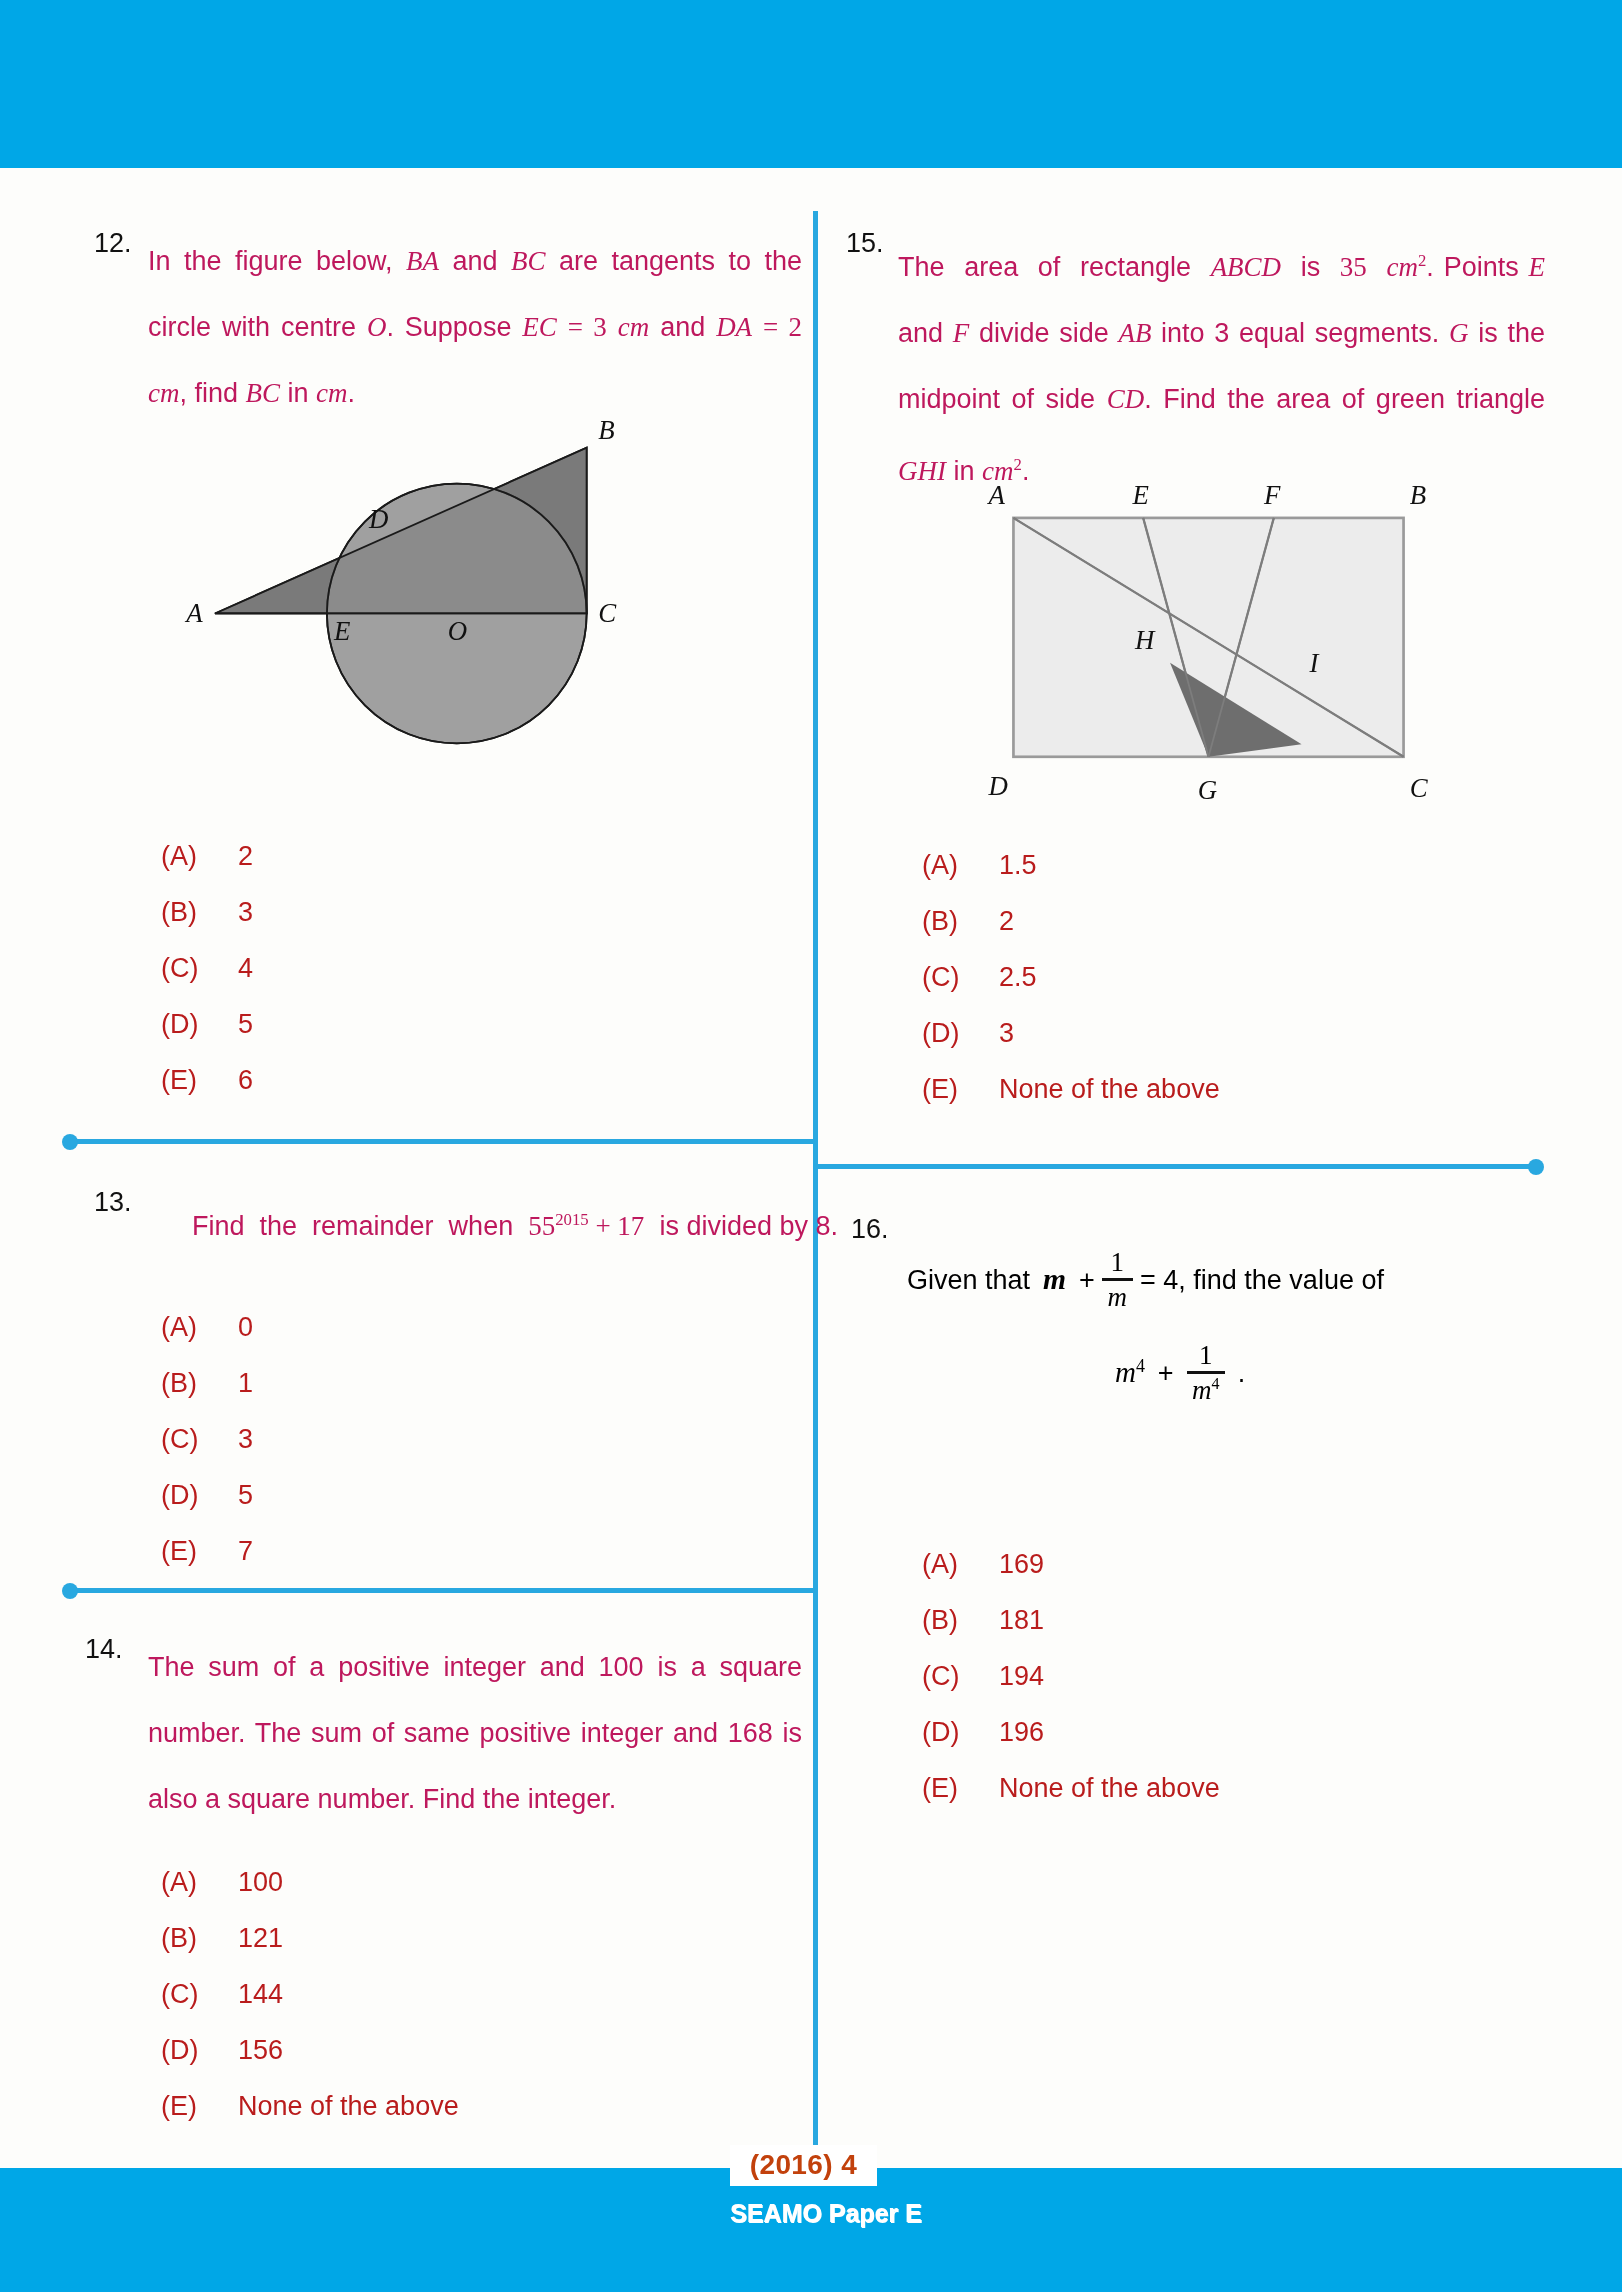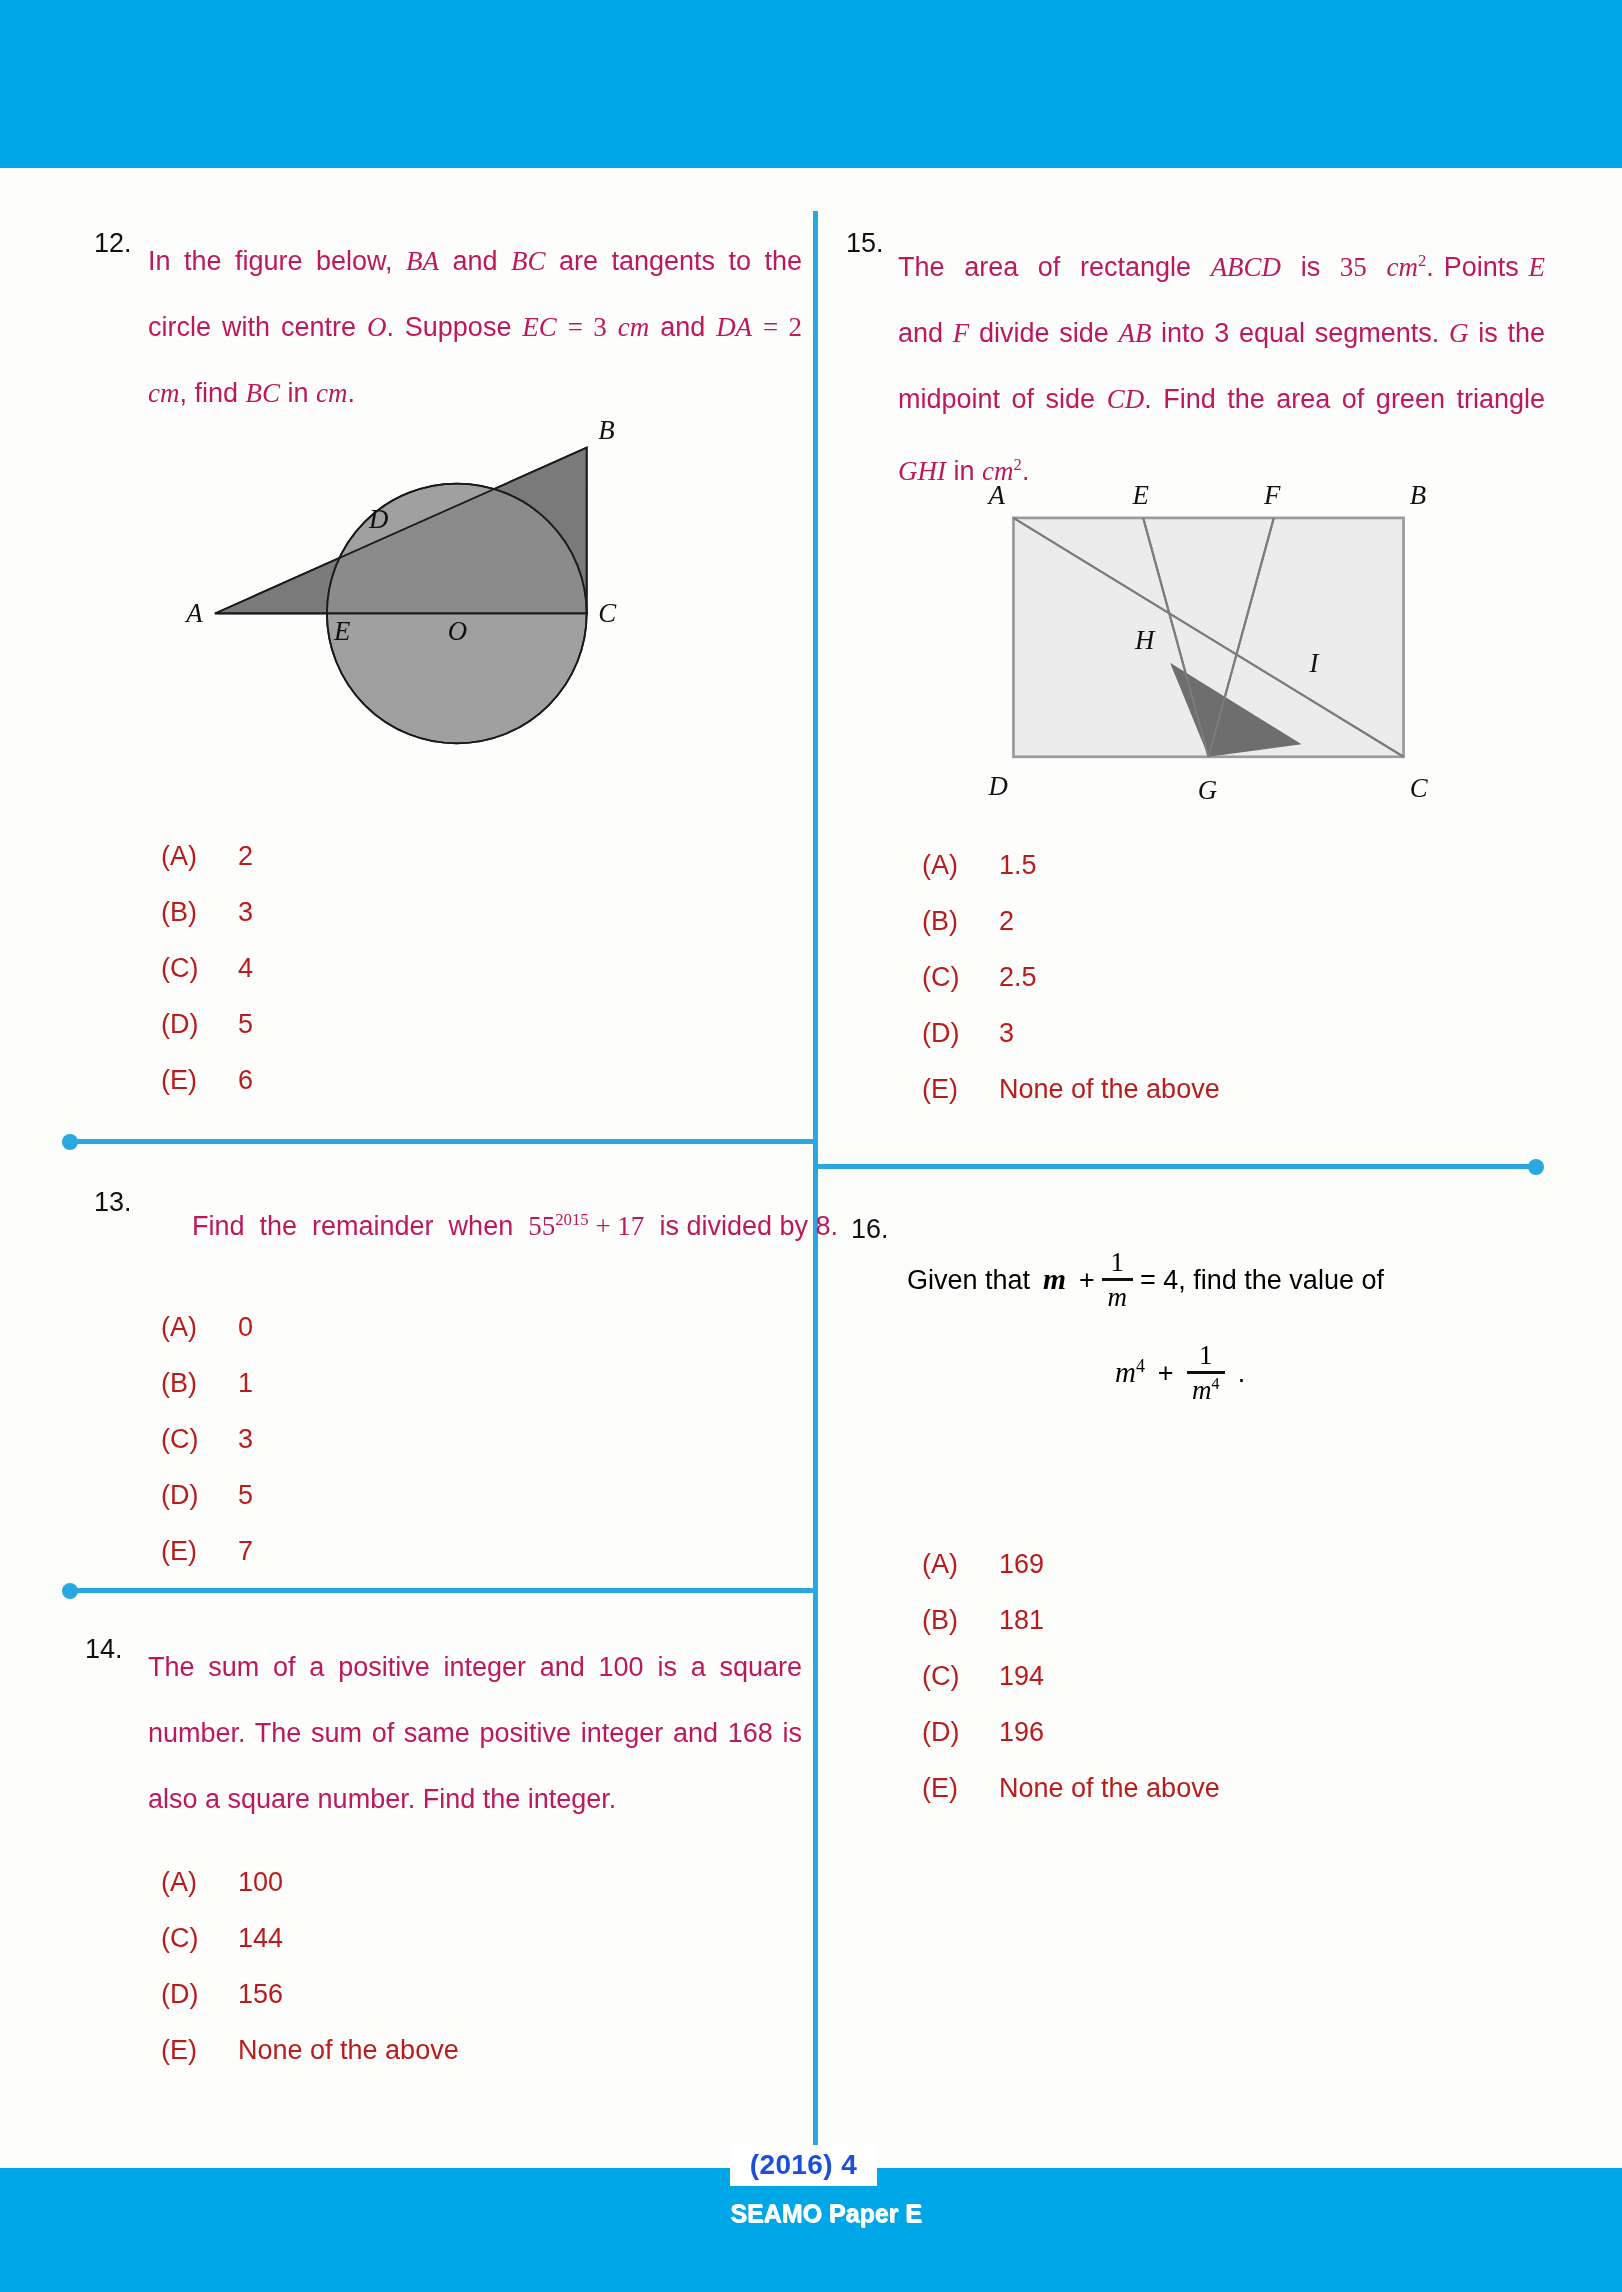--- a/index.html
+++ b/index.html
@@ -78,21 +78,21 @@
     line-height:1.05;position:relative;top:-1.8px;
   }
   .frac .num{display:block;font-size:27px;padding:0 5.4px;}
   .frac .bar{display:block;height:2.7px;background:#111;margin:1.8px 0;}
   .frac .den{display:block;font-size:27px;font-style:italic;padding:0 5.4px;}
 
   
   .foot-box{
     position:absolute;left:730px;top:2145px;
     background:#ffffff;padding:3.6px 19.7px 5.4px 19.7px;
-    font-size:28px;font-weight:bold;color:#1d4ed8;
+    font-size:28px;font-weight:bold;color:#c2410c;
     letter-spacing:0.4px;
   }
   .foot-sub{
     position:absolute;left:730px;top:2199px;width:376px;
     font-size:25px;font-weight:bold;color:#ffffff;
     text-shadow:0.9px 0.9px 0 #ffffff;
   }
   svg{display:block;}
   .fig{position:absolute;}
 </style>
@@ -175,20 +175,21 @@
   <div class="q" style="left:85px;top:1634px;width:716px;">
     <div class="qnum">14.</div>
     <div class="qbody just" style="left:63px;top:0;width:654px;">
       <span>The sum of a positive integer and 100 is a square number. The sum of same positive integer and 168 is also a square number.</span>
       <span class="lastline">Find the integer.</span>
     </div>
   </div>
 
   <div class="opts" style="left:161px;top:1854px;">
     <div class="opt"><span class="lab">(A)</span><span class="val">100</span></div>
+    <div class="opt"><span class="lab">(B)</span><span class="val">121</span></div>
     <div class="opt"><span class="lab">(C)</span><span class="val">144</span></div>
     <div class="opt"><span class="lab">(D)</span><span class="val">156</span></div>
     <div class="opt"><span class="lab">(E)</span><span class="val">None of the above</span></div>
   </div>
 
   <div class="q" style="left:846px;top:228px;width:699px;">
     <div class="qnum">15.</div>
     <div class="qbody just" style="left:52px;top:0;width:647px;">
       <span>The&nbsp; area&nbsp; of&nbsp; rectangle&nbsp; <i class="math">ABCD</i>&nbsp; is&nbsp; <span class="mathup">35</span>&nbsp; <i class="math">cm<sup class="sm">2</sup></i>. Points <i class="math">E</i> and <i class="math">F</i> divide side <i class="math">AB</i> into 3 equal segments. <i class="math">G</i> is the midpoint of side <i class="math">CD</i>. Find</span>
       <span class="lastline">the area of green triangle <i class="math">GHI</i> in <i class="math">cm<sup class="sm">2</sup></i>.</span>

